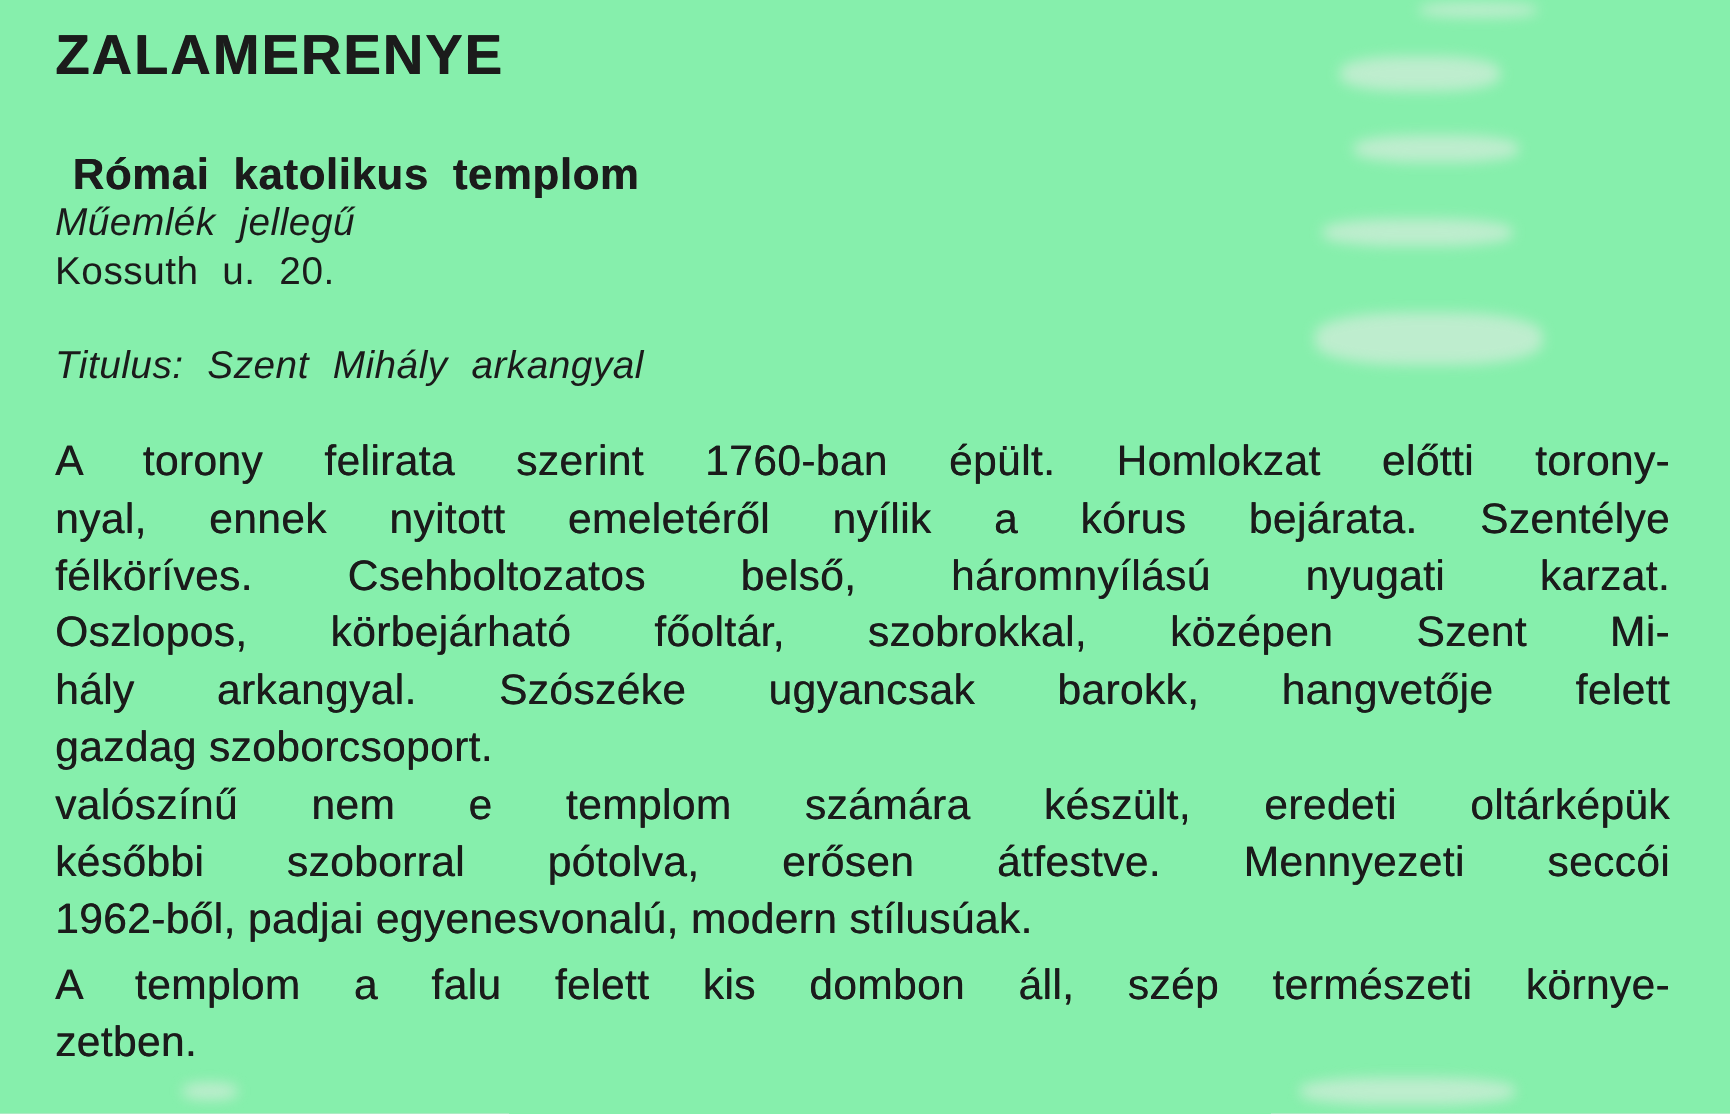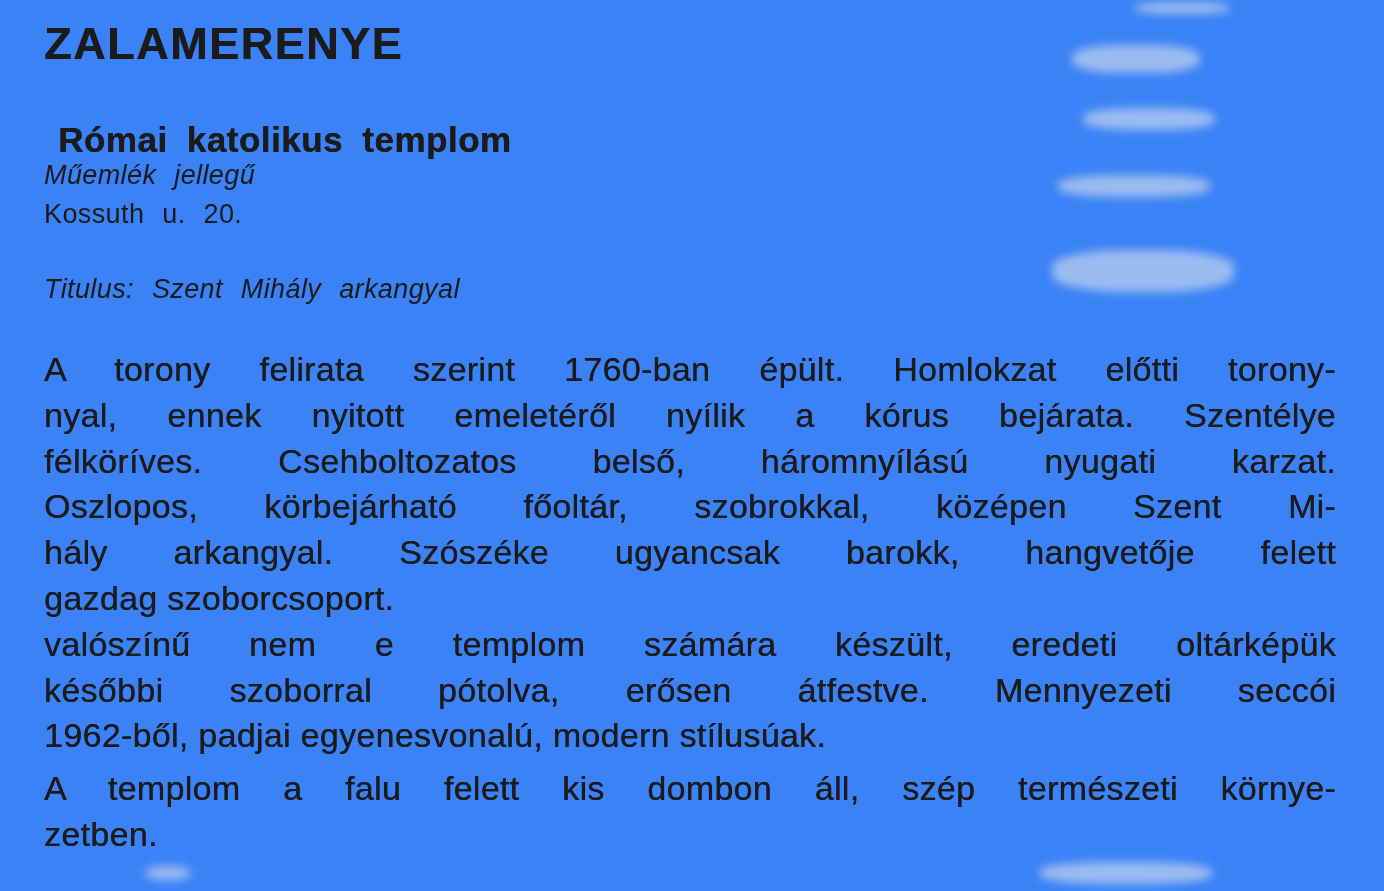--- a/index.html
+++ b/index.html
@@ -4,21 +4,21 @@
 <style>
   html, body {
     margin: 0;
     padding: 0;
     background: #e8e8e6;
   }
   .page {
     position: relative;
     width: 1384px;
     height: 891px;
-    background: #3b82f6;
+    background: #86efac;
     overflow: hidden;
     font-family: "Liberation Sans", "DejaVu Sans", sans-serif;
     color: #1b1b1b;
   }
   .locality {
     position: absolute;
     left: 44px;
     top: 18px;
     margin: 0;
     font-size: 45px;
@@ -34,21 +34,21 @@
     font-size: 35px;
     font-weight: 700;
     word-spacing: 9px;
     letter-spacing: 0.5px;
     text-shadow: 0.4px 0 0 currentColor;
   }
   .meta {
     position: absolute;
     left: 44px;
     margin: 0;
-    font-size: 27px;
+    font-size: 31px;
     font-weight: 400;
     word-spacing: 10px;
     letter-spacing: 0.4px;
   }
   .italic { font-style: italic; }
   .meta.protection { top: 160px; }
   .meta.address    { top: 199px; }
   .meta.titulus    { top: 238px; margin-top: 36px; }
 
   .body-text {

